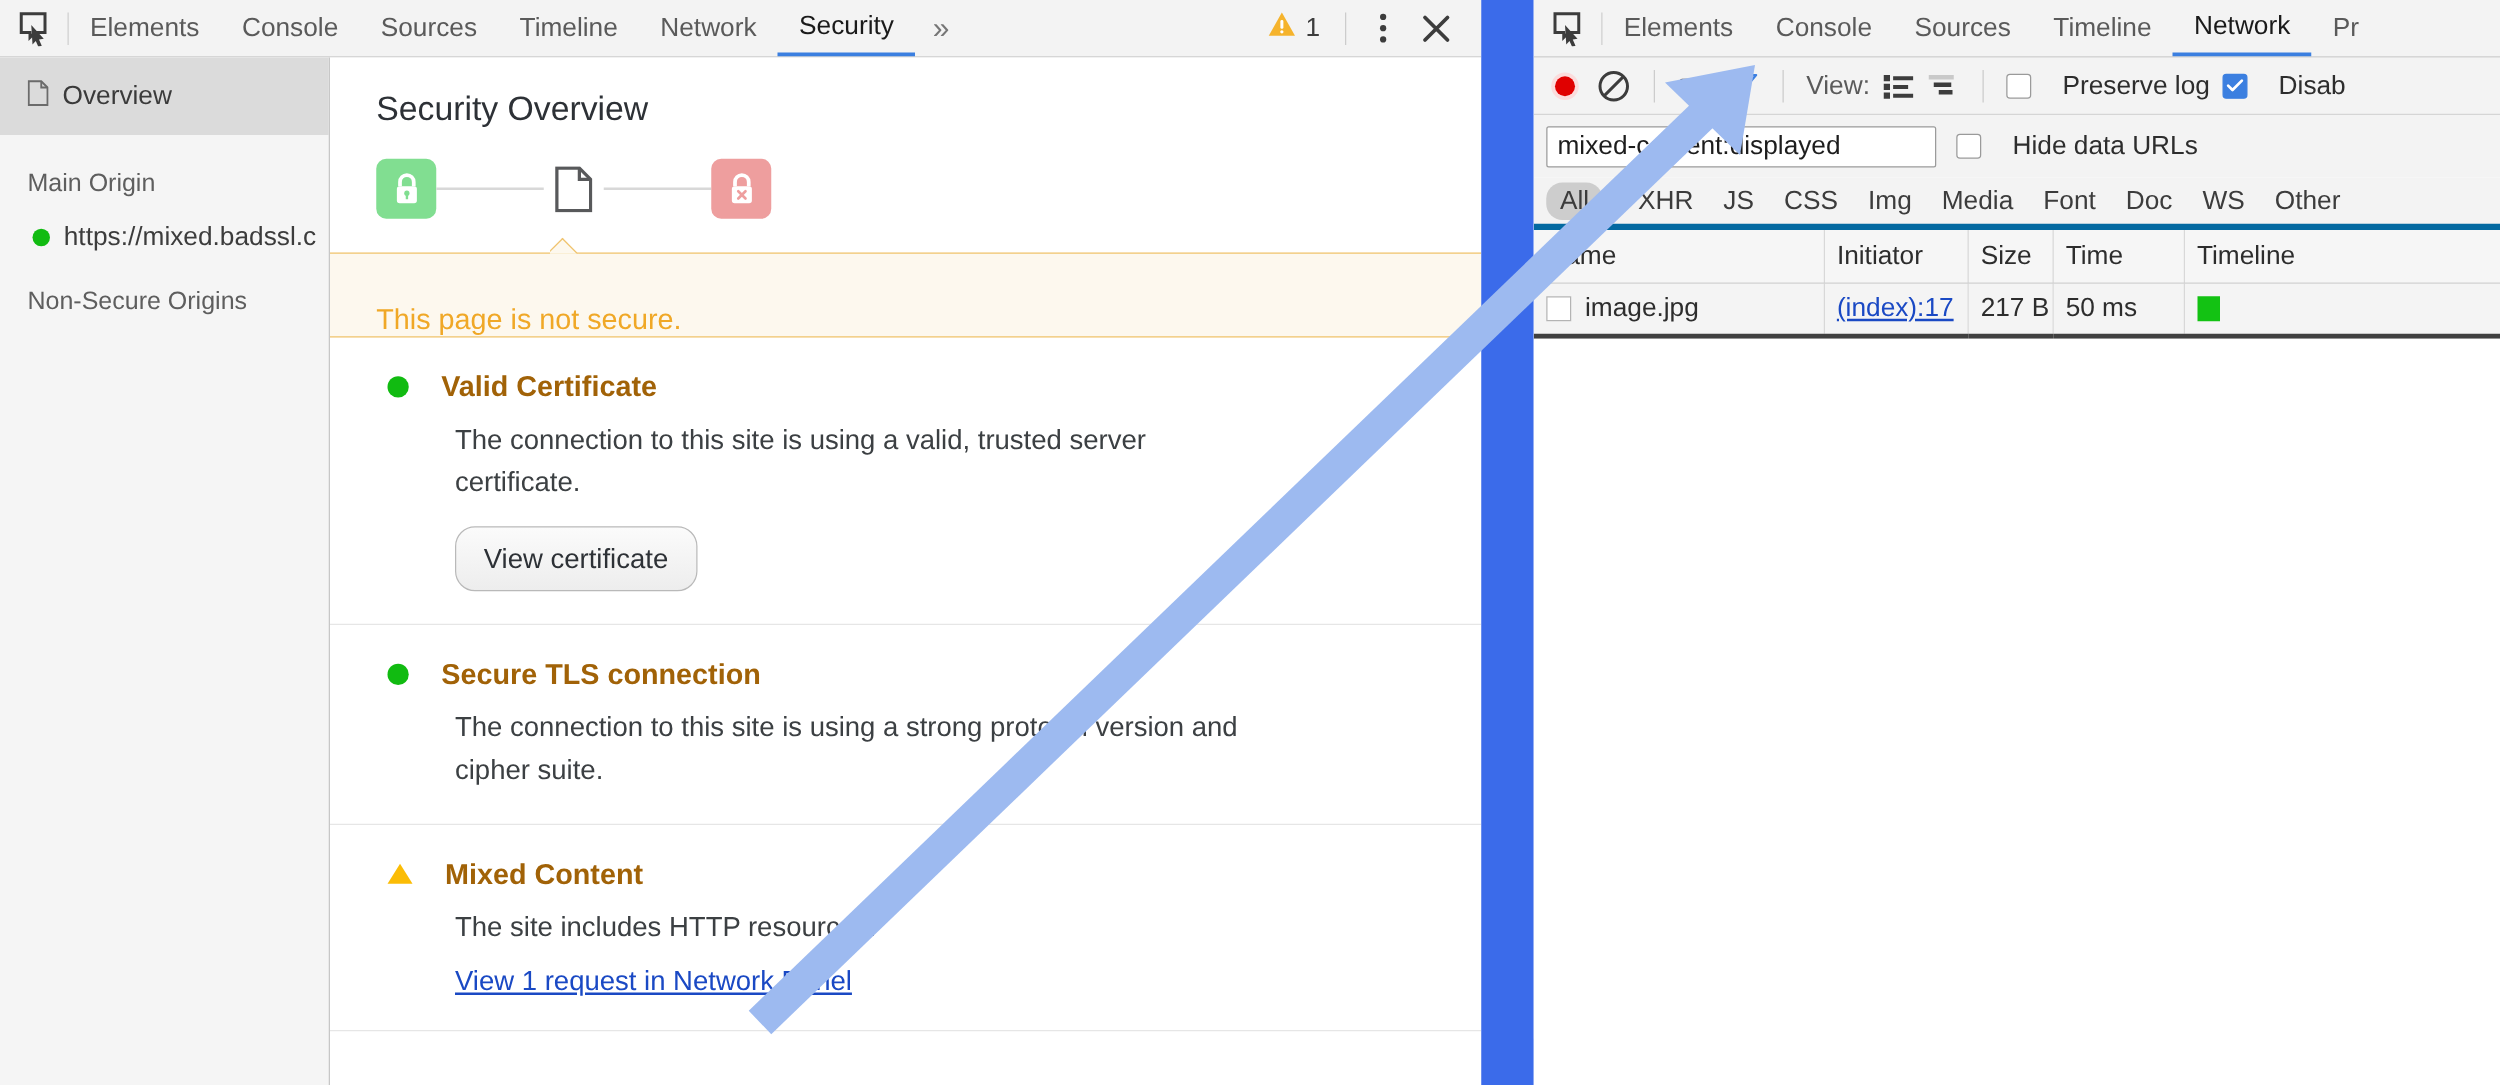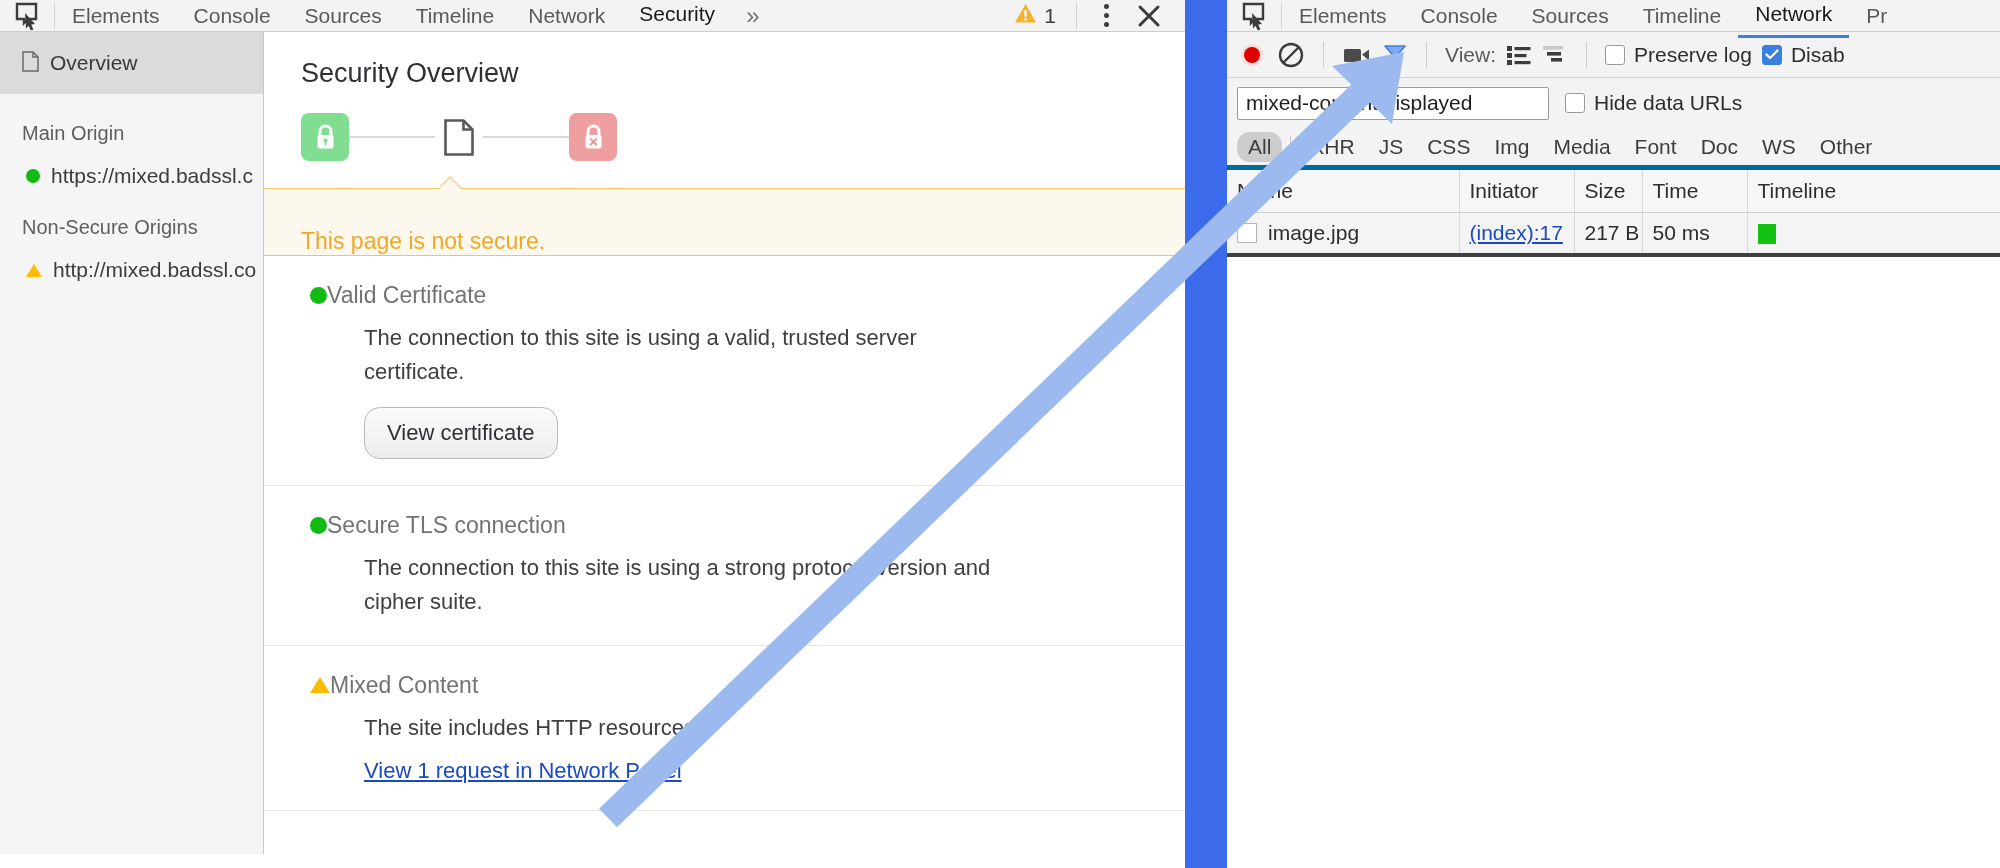--- a/index.html
+++ b/index.html
@@ -14,21 +14,21 @@
 
   
   .left-panel {
     position: absolute; left: 0; top: 0;
     width: 1185px; height: 868px;
     background: #ffffff;
     overflow: hidden;
   }
   .devtools-tabbar {
     position: relative;
-    height: 32px;
+    height: 46px;
     background: #f3f3f3;
     border-bottom: 1px solid #cdcdcd;
     display: flex;
     align-items: center;
     box-sizing: border-box;
   }
   .inspect-btn {
     width: 54px; height: 45px;
     display: flex; align-items: center; justify-content: center;
     flex: none;
@@ -162,22 +162,22 @@
     border-left: 1px solid #f0c36d;
     border-top: 1px solid #f0c36d;
     transform: rotate(45deg);
   }
 
   .sec-item {
     padding: 26px 0 26px 37px;
     border-bottom: 1px solid #e6e6e6;
   }
   .sec-item-head {
-    display: flex; align-items: center; 
-    font-size: 23px; color: #737373;
+    display: flex; align-items: center; gap: 26px;
+    font-size: 23px; color: #a16207; font-weight: bold;
   }
   .sec-item-head .dot-green { width: 17px; height: 17px; margin-left: 9px; }
   .sec-item-head .tri-amber {
     margin-left: 9px;
     border-left-width: 10px; border-right-width: 10px; border-bottom-width: 16px;
   }
   .sec-item-body {
     margin-left: 63px;
     margin-top: 12px;
     font-size: 22px; color: #3c4043;
@@ -218,21 +218,21 @@
     height: 46px;
     background: #f3f3f3;
     border-bottom: 1px solid #d5d5d5;
     display: flex; align-items: center;
     box-sizing: border-box;
     padding: 0 10px;
     gap: 10px;
   }
   .net-icon-btn { display: flex; align-items: center; justify-content: center; flex: none; }
   .net-label { font-size: 21px; color: #5a5a5a; }
-  .checkbox-row { display: flex; align-items: center; gap: 9px; flex: none; white-space: nowrap; }
+  .checkbox-row { display: flex; align-items: center; gap: 25px; flex: none; white-space: nowrap; }
   .cb {
     width: 20px; height: 20px; border-radius: 3px;
     border: 1px solid #9a9a9a; background: #fff;
     box-sizing: border-box; flex: none;
   }
   .cb.checked {
     background: #3b7fe0; border-color: #3b7fe0;
     display: flex; align-items: center; justify-content: center;
   }
   .cb-label { font-size: 21px; color: #2d2d2d; }
@@ -372,24 +372,20 @@
           <span class="label">Overview</span>
         </div>
 
         <div class="sidebar-group-title">Main Origin</div>
         <div class="sidebar-origin">
           <span class="dot-green"></span>
           <span>https://mixed.badssl.c</span>
         </div>
 
         <div class="sidebar-group-title">Non-Secure Origins</div>
-        <div class="sidebar-origin">
-          <span class="tri-amber"></span>
-          <span>http://mixed.badssl.co</span>
-        </div>
       </div>
 
       <div class="sec-main">
         <div class="sec-title">Security Overview</div>
 
         <div class="sec-iconrow">
           <div class="lock-tile green">
             <svg width="27" height="29" viewBox="0 0 27 29">
               <path d="M8 12 v-3.5 a5.5 5.5 0 0 1 11 0 V12" fill="none" stroke="#ffffff" stroke-width="3"></path>
               <rect x="5.5" y="12" width="16" height="13.5" rx="2.2" fill="#ffffff"></rect>

